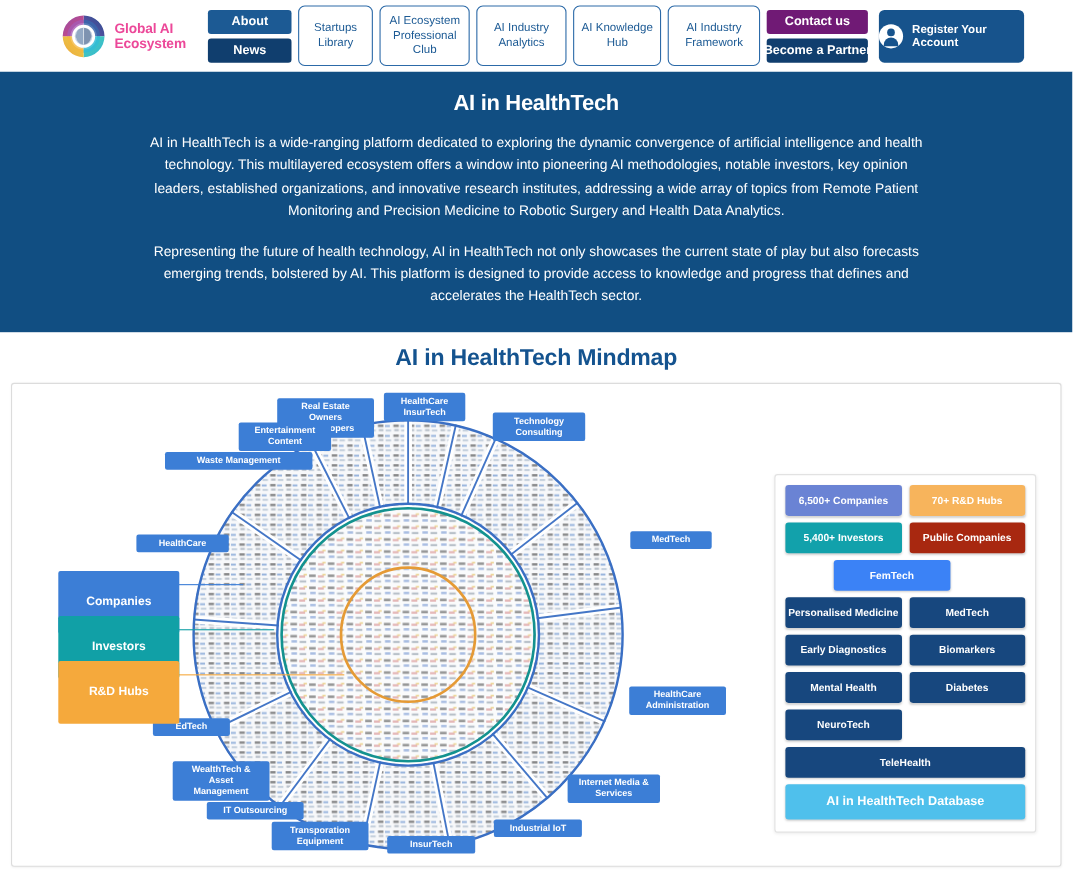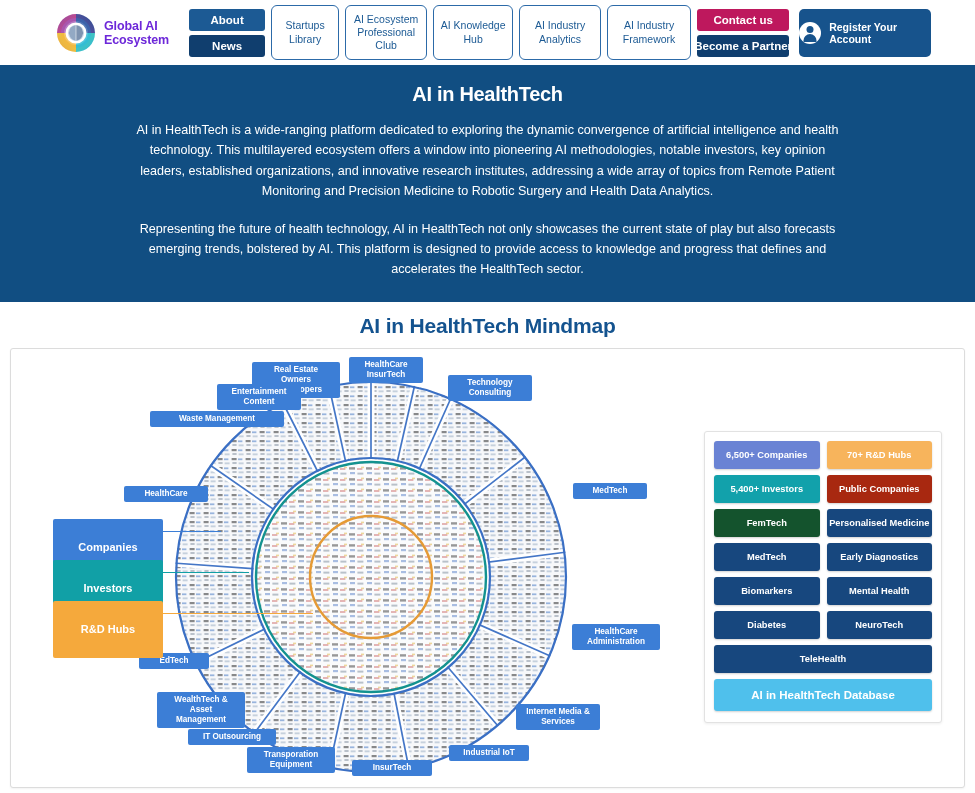--- a/index.html
+++ b/index.html
@@ -17,33 +17,33 @@
     height: 65px;
     background: #ffffff;
     display: flex;
     align-items: center;
     padding: 0 8px 0 55px;
     gap: 6px;
   }
   .logo-block { display: flex; align-items: center; gap: 7px; margin-right: 14px; }
   .logo-mark { width: 42px; height: 42px; position: relative; flex: 0 0 42px; }
   .logo-text {
-    font-size: 12.5px; font-weight: bold; color: #6d28d9; line-height: 1.12;
+    font-size: 12.5px; font-weight: bold; color: #ec4899; line-height: 1.12;
     letter-spacing: -0.1px;
   }
   .nav-stack { display: flex; flex-direction: column; gap: 4px; }
   .btn {
     font-size: 11.5px; font-weight: bold; color: #ffffff;
     border-radius: 3px; text-align: center;
     display: flex; align-items: center; justify-content: center;
     cursor: pointer; white-space: nowrap;
   }
   .btn-about { background: #1c5a94; width: 76px; height: 22px; }
   .btn-news  { background: #103e6e; width: 76px; height: 22px; }
-  .btn-contact { background: #be185d; width: 92px; height: 22px; }
+  .btn-contact { background: #701a75; width: 92px; height: 22px; }
   .btn-partner { background: #103e6e; width: 92px; height: 22px; }
   .navbox {
     border: 1px solid #2c6aa8; border-radius: 6px;
     background: #ffffff; color: #1c5a94;
     font-size: 10.5px; line-height: 1.25; text-align: center;
     display: flex; align-items: center; justify-content: center;
     padding: 4px 6px; height: 55px; cursor: pointer;
   }
   .nav-startups { width: 68px; }
   .nav-club { width: 82px; }
@@ -187,22 +187,22 @@
     </div>
   </div>
 
   <div class="nav-stack">
     <div class="btn btn-about">About</div>
     <div class="btn btn-news">News</div>
   </div>
 
   <div class="navbox nav-startups">Startups Library</div>
   <div class="navbox nav-club">AI Ecosystem Professional Club</div>
+  <div class="navbox nav-analytics">AI Industry Analytics</div>
   <div class="navbox nav-knowledge">AI Knowledge Hub</div>
-  <div class="navbox nav-analytics">AI Industry Analytics</div>
   <div class="navbox nav-framework">AI Industry Framework</div>
 
   <div class="nav-stack">
     <div class="btn btn-contact">Contact us</div>
     <div class="btn btn-partner">Become a Partner</div>
   </div>
 
   <div class="btn-register">
     <span class="avatar-icon"></span>
     <span>Register Your Account</span>
@@ -332,21 +332,21 @@
 
   <div class="mlab big" style="left:42px; top:170px; width:110px;">Companies</div>
   <div class="mlab big teal" style="left:42px; top:211px; width:110px;">Investors</div>
   <div class="mlab big orange" style="left:42px; top:252px; width:110px;">R&amp;D Hubs</div>
 
   <div class="legend">
     <div class="lg" style="background:#6a83d4;">6,500+ Companies</div>
     <div class="lg" style="background:#f7b45c;">70+ R&amp;D Hubs</div>
     <div class="lg" style="background:#12a1ab;">5,400+ Investors</div>
     <div class="lg" style="background:#a82810;">Public Companies</div>
-    <div class="lg" style="background:#14532d;">FemTech</div>
+    <div class="lg" style="background:#3b82f6;margin-left:44px;">FemTech</div>
     <div class="lg" style="background:#17477e;">Personalised Medicine</div>
     <div class="lg" style="background:#17477e;">MedTech</div>
     <div class="lg" style="background:#17477e;">Early Diagnostics</div>
     <div class="lg" style="background:#17477e;">Biomarkers</div>
     <div class="lg" style="background:#17477e;">Mental Health</div>
     <div class="lg" style="background:#17477e;">Diabetes</div>
     <div class="lg" style="background:#17477e;">NeuroTech</div>
     <div class="lg full" style="background:#17477e;">TeleHealth</div>
     <div class="lg full tall" style="background:#4fc0ec;">AI in HealthTech Database</div>
   </div>

